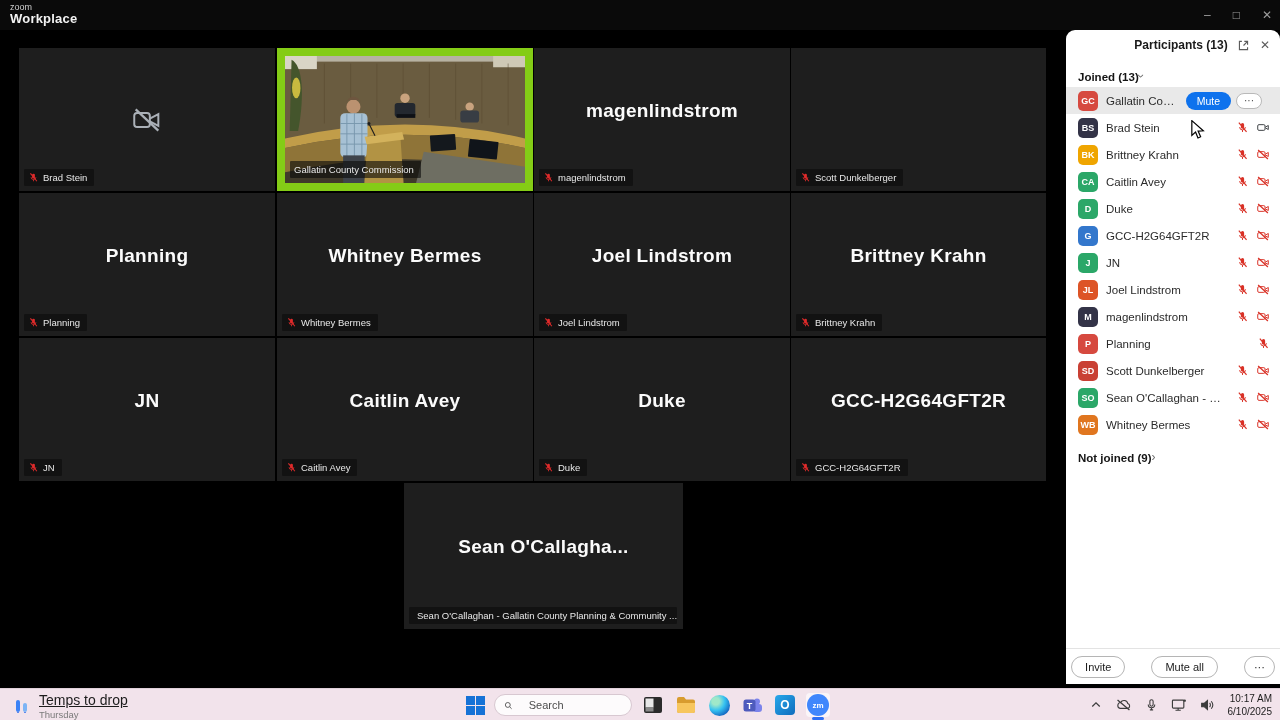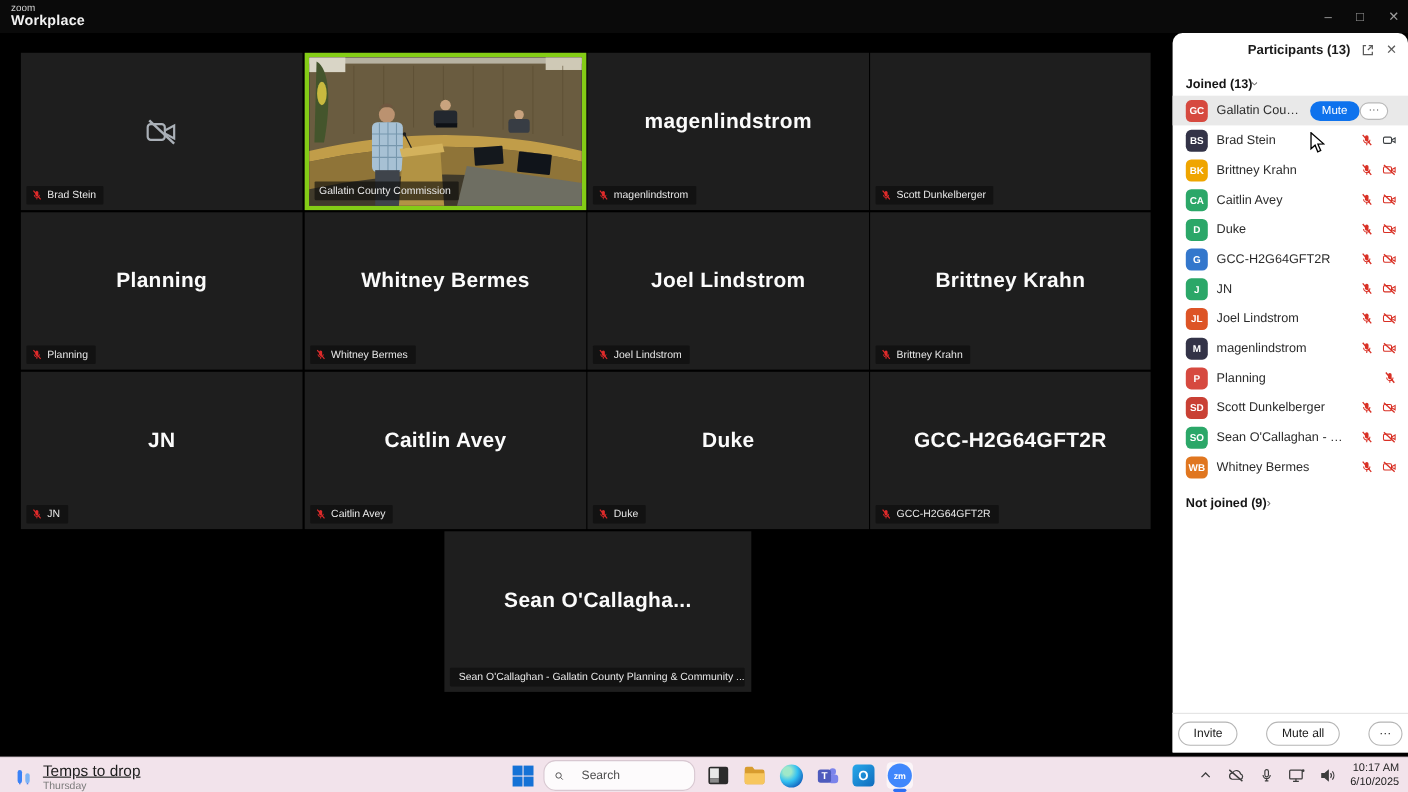--- a/index.html
+++ b/index.html
@@ -14,21 +14,21 @@
   #win-controls { position:absolute; right:8px; top:0; height:30px; display:flex; align-items:center; gap:22px; color:#9d9d9d; font-size:12px; }
   #win-controls span { cursor:default; }
 
   
   #video-area { position:absolute; left:0; top:30px; width:1066px; height:658px; background:#000; }
   .tile { position:absolute; background:#1e1e1e; width:256px; height:143px; overflow:hidden; }
   .t0{left:19px;top:18px}.t1{left:277px;top:18px}.t2{left:534px;top:18px}.t3{left:791px;top:18px;width:255px}
   .t4{left:19px;top:163px}.t5{left:277px;top:163px}.t6{left:534px;top:163px}.t7{left:791px;top:163px;width:255px}
   .t8{left:19px;top:308px}.t9{left:277px;top:308px}.t10{left:534px;top:308px}.t11{left:791px;top:308px;width:255px}
   .t12{left:404px;top:453px;width:279px;height:146px}
-  .tile.active-speaker { border:4px solid #84cc16; }
+  .tile.active-speaker { border:8px solid #84cc16; }
   .tile-center-name { position:absolute; inset:0 0 18px 0; display:flex; align-items:center; justify-content:center;
     font-size:19px; font-weight:bold; color:#fbfbfb; letter-spacing:.3px; text-align:center; padding:0 8px; }
   .cam-off-overlay { position:absolute; inset:0; display:flex; align-items:center; justify-content:center; }
   .nameplate { position:absolute; left:5px; bottom:5px; background:rgba(12,12,12,.62); color:#e8e8e8;
     font-size:9.5px; padding:3px 7px 3px 4px; display:flex; align-items:center; gap:4px; white-space:nowrap;
     max-width:96%; overflow:hidden; border-radius:1px; }
   .scene { position:absolute; inset:0; }
 
   
   #panel { position:absolute; left:1066px; top:30px; width:214px; height:654px; background:#ffffff;
@@ -44,41 +44,41 @@
     display:flex; align-items:flex-end; }
   .chev { color:#6f6f6f; font-size:12px; font-weight:normal; display:inline-block; }
   .chev.down { transform:rotate(90deg); }
   #rows { flex:0 0 auto; }
   .p-row { height:27px; padding:0 10px 0 12px; display:flex; align-items:center; gap:8px; }
   .p-row.hovered { background:#e9e9e9; }
   .avatar { width:20px; height:20px; border-radius:5px; color:#fff; font-size:9px; font-weight:bold;
     display:flex; align-items:center; justify-content:center; flex:0 0 20px; }
   .p-name { flex:1; font-size:11.5px; color:#2b2b2b; white-space:nowrap; overflow:hidden; text-overflow:ellipsis; }
   .p-icons { display:flex; gap:7px; align-items:center; }
-  .host-ctrls { display:flex; align-items:center; }
+  .host-ctrls { display:flex; gap:5px; align-items:center; }
   .mute-btn { background:#0e72ed; color:#fff; border:none; border-radius:12px; font-size:10.5px;
     padding:3px 11px; font-family:inherit; }
   .more-btn { background:#fff; color:#444; border:1px solid #b9b9b9; border-radius:11px; font-size:10px;
     padding:2px 7px; font-family:inherit; line-height:1; }
   #panel-footer { position:absolute; bottom:0; left:0; width:100%; height:36px; border-top:1px solid #e3e3e3;
     display:flex; align-items:center; justify-content:center; gap:26px; background:#fff; }
   .foot-btn { background:#fff; border:1px solid #b5b5b5; border-radius:13px; font-size:11px; color:#1a1a1a;
     padding:4px 13px; font-family:inherit; }
   .foot-btn.small { padding:4px 9px; }
 
   
   #taskbar { position:absolute; left:0; top:688px; width:1280px; height:32px; background:#f2e3eb;
     border-top:1px solid #e0d0da; }
   #weather { position:absolute; left:12px; top:3px; display:flex; gap:7px; align-items:center; }
   #weather .wt { font-size:14px; color:#1c1c1c; line-height:1.25;text-decoration:underline; }
   #weather .ws { font-size:9.5px; color:#7b7b7b; line-height:1.1; }
   #center-cluster { position:absolute; left:466px; top:0; height:32px; display:flex; align-items:center; gap:9px; }
   #start-btn { width:19px; height:19px; display:grid; grid-template-columns:9px 9px; grid-template-rows:9px 9px; gap:1px; }
   #start-btn span { background:#1572d6; }
-  #tb-search { width:138px; height:28px; background:#fdfbfc; border:1px solid #d8c8d1; border-radius:11px;
+  #tb-search { width:138px; height:22px; background:#fdfbfc; border:1px solid #d8c8d1; border-radius:11px;
     display:flex; align-items:center; padding:0 9px; gap:16px; }
   #tb-search input { border:none; outline:none; background:transparent; font-size:11px; color:#333; width:100%; }
   #tb-search input::placeholder { color:#4d4d4d; }
   .tb-icon { width:24px; height:24px; display:flex; align-items:center; justify-content:center; position:relative; }
   .tb-icon.active { background:rgba(255,255,255,.65); border-radius:4px; }
   .tb-icon.active::after { content:""; position:absolute; bottom:-3px; left:6px; width:12px; height:3px;
     border-radius:2px; background:#2d6ff5; }
   .zoom-app { width:22px; height:22px; border-radius:50%; background:#4087fc; color:#fff; font-size:8px;
     font-weight:bold; display:flex; align-items:center; justify-content:center; }
   .edge-circle { width:21px; height:21px; border-radius:50%;

